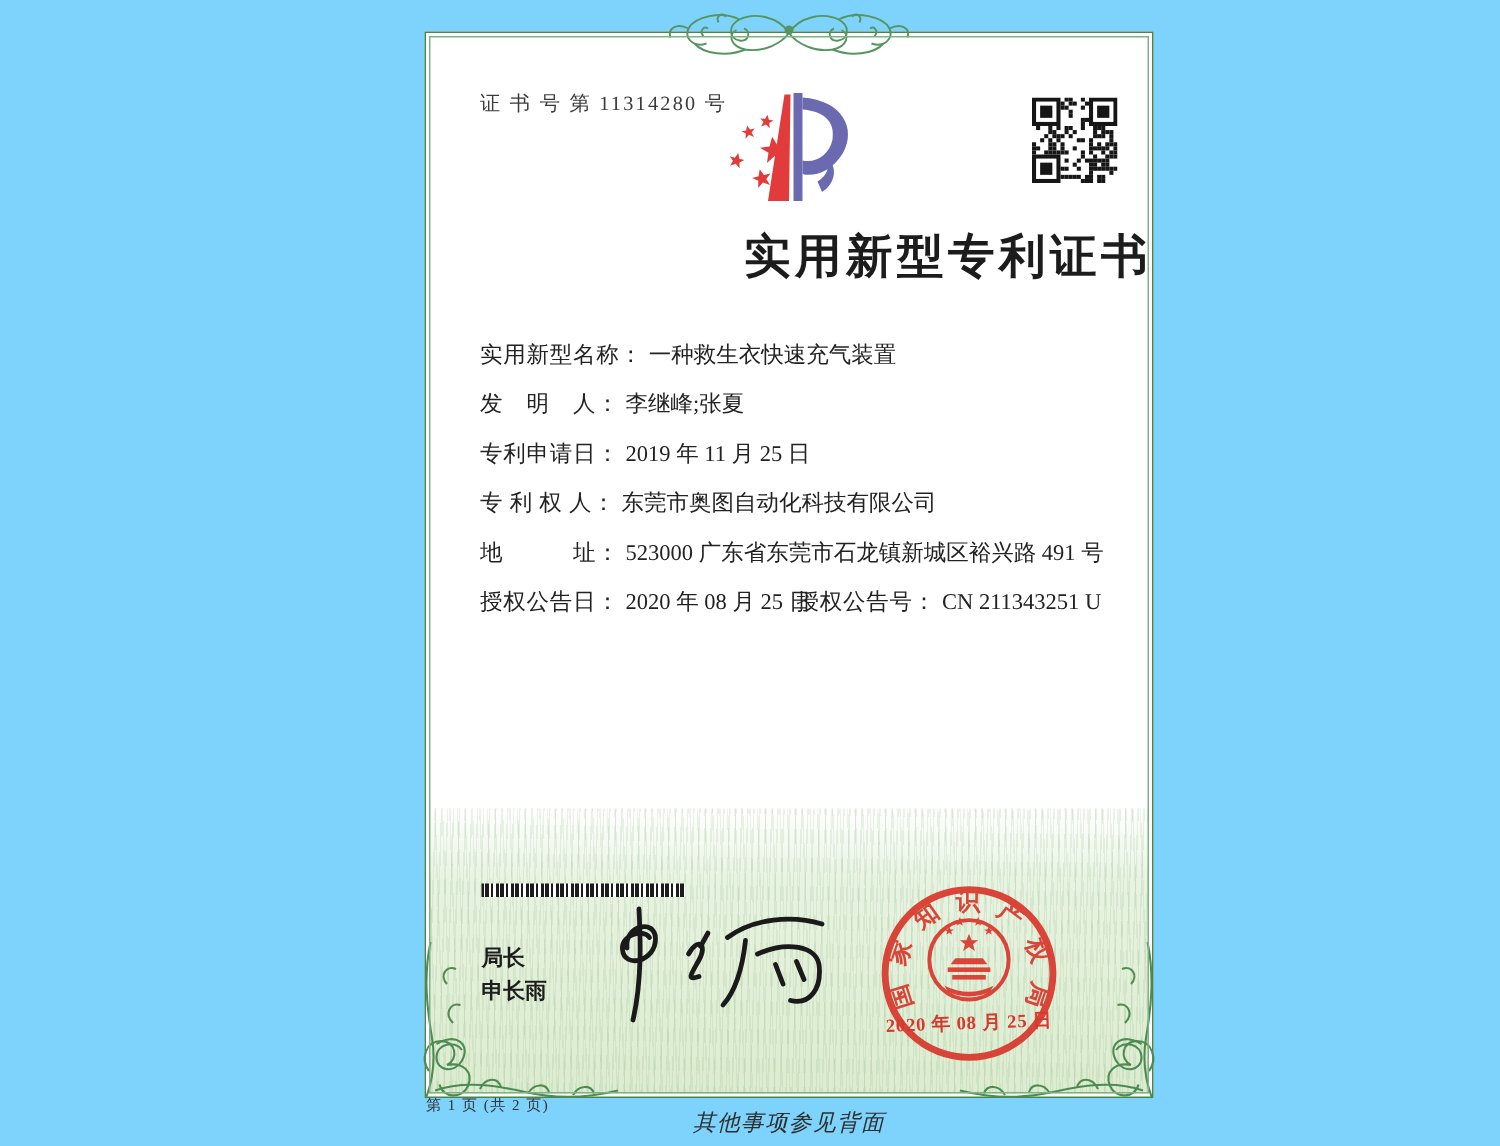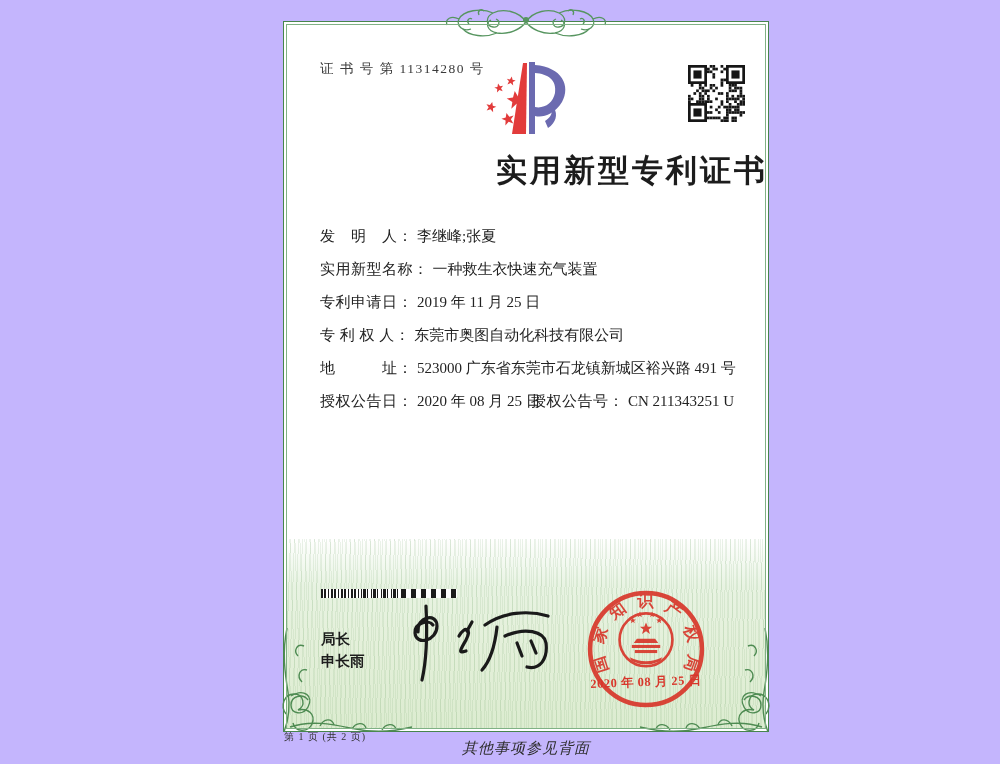--- a/index.html
+++ b/index.html
@@ -1,19 +1,19 @@
 <!DOCTYPE html>
 <html><head>
 <meta charset="utf-8">
 <style>
   * { margin:0; padding:0; box-sizing:border-box; }
   html,body { width:1000px; height:764px; }
   body { font-family:"Liberation Serif","DejaVu Serif",serif; background:#ffffff; position:relative; }
 
-  .page { position:absolute; left:0; top:0; width:1000px; height:764px; background:#c4b5fd; overflow:hidden; }
+  .page { position:absolute; left:0; top:0; width:1000px; height:764px; background:#7dd3fc; overflow:hidden; }
 
   
   .cert {
     position:absolute; left:283px; top:21px; width:486px; height:711px;
     background:#ffffff; border:1.6px solid #47854d;
   }
   .cert .inner-frame {
     position:absolute; left:2px; top:2px; right:2px; bottom:2px;
     border:1px solid #7fb184; pointer-events:none; z-index:5;
   }
@@ -287,24 +287,24 @@
         <rect x="43.42857142857143" y="5.428571428571429" width="8.142857142857142" height="8.142857142857142" fill="#161616"></rect>
         <rect x="0" y="38" width="19" height="19" fill="#161616"></rect>
         <rect x="2.7142857142857144" y="40.714285714285715" width="13.571428571428573" height="13.571428571428573" fill="#fff"></rect>
         <rect x="5.428571428571429" y="43.42857142857143" width="8.142857142857142" height="8.142857142857142" fill="#161616"></rect>
       </svg>
 
     <h1 class="title">实用新型专利证书</h1>
 
     <div class="fields">
       <div class="field-row">
+        <span class="lbl">实用新型名称：</span><span class="val">一种救生衣快速充气装置</span>
+      </div>
+      <div class="field-row">
         <span class="lbl">发　明　人：</span><span class="val">李继峰;张夏</span>
-      </div>
-      <div class="field-row">
-        <span class="lbl">实用新型名称：</span><span class="val">一种救生衣快速充气装置</span>
       </div>
       <div class="field-row">
         <span class="lbl">专利申请日：</span><span class="val">2019 年 11 月 25 日</span>
       </div>
       <div class="field-row">
         <span class="lbl">专 利 权 人：</span><span class="val">东莞市奥图自动化科技有限公司</span>
       </div>
       <div class="field-row">
         <span class="lbl">地　　　址：</span><span class="val">523000 广东省东莞市石龙镇新城区裕兴路 491 号</span>
       </div>

